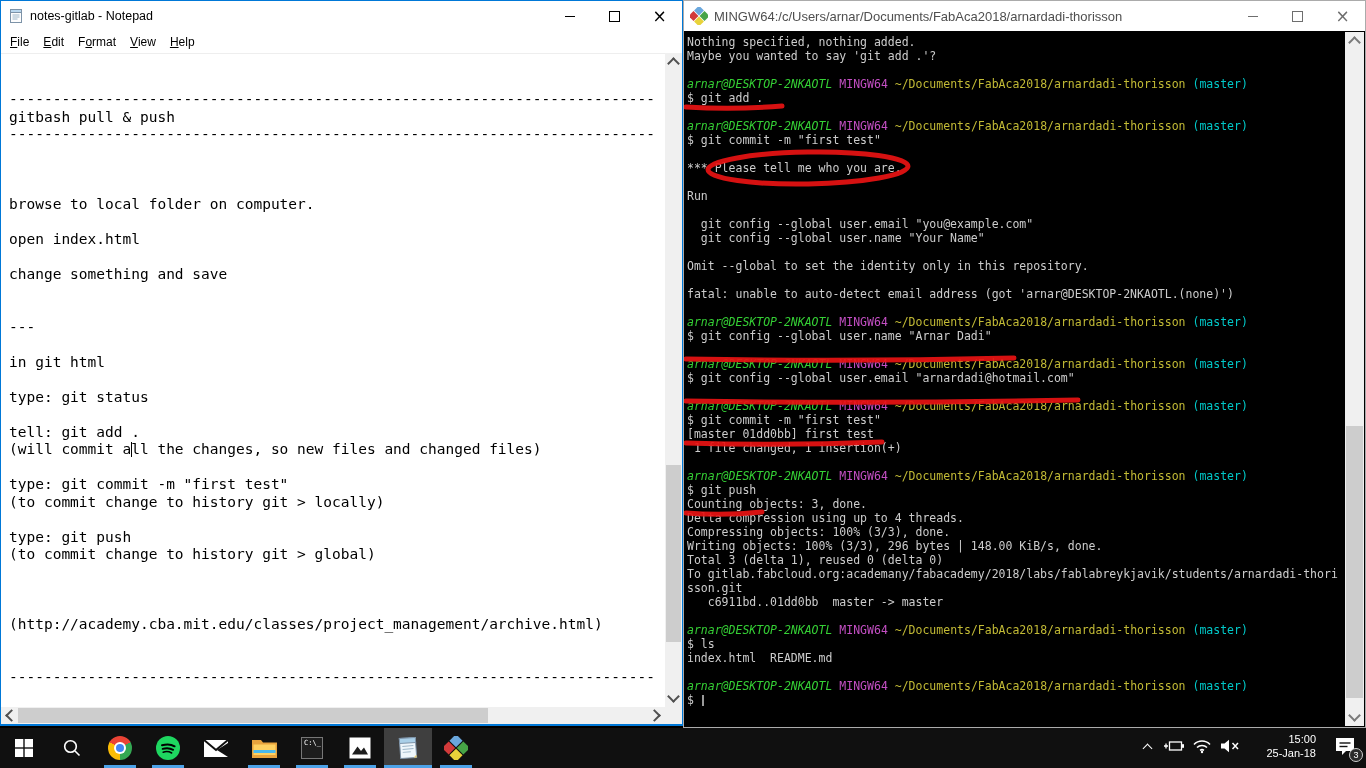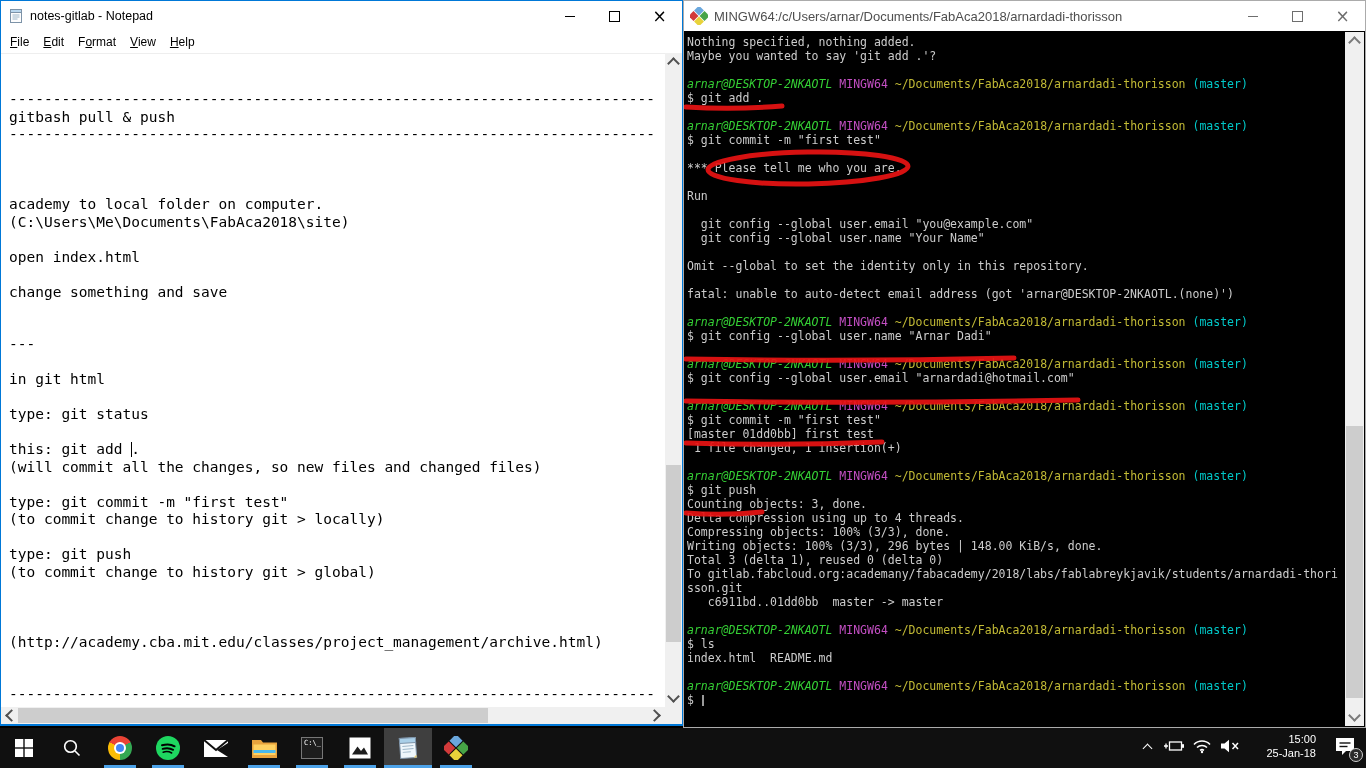--- a/index.html
+++ b/index.html
@@ -107,35 +107,34 @@
     <div id="notepad-lines">
       <div class="np-caret"></div>
     <div class="np-line"></div>
         <div class="np-line"></div>
         <div class="np-line">--------------------------------------------------------------------------</div>
         <div class="np-line">gitbash pull &amp; push</div>
         <div class="np-line">--------------------------------------------------------------------------</div>
         <div class="np-line"></div>
         <div class="np-line"></div>
         <div class="np-line"></div>
-        <div class="np-line">academy to local folder on computer.</div>
-        <div class="np-line">(C:\Users\Me\Documents\FabAca2018\site)</div>
+        <div class="np-line">browse to local folder on computer.</div>
         <div class="np-line"></div>
         <div class="np-line">open index.html</div>
         <div class="np-line"></div>
         <div class="np-line">change something and save</div>
         <div class="np-line"></div>
         <div class="np-line"></div>
         <div class="np-line">---</div>
         <div class="np-line"></div>
         <div class="np-line">in git html</div>
         <div class="np-line"></div>
         <div class="np-line">type: git status</div>
         <div class="np-line"></div>
-        <div class="np-line">this: git add .</div>
+        <div class="np-line">tell: git add .</div>
         <div class="np-line">(will commit all the changes, so new files and changed files)</div>
         <div class="np-line"></div>
         <div class="np-line">type: git commit -m "first test"</div>
         <div class="np-line">(to commit change to history git &gt; locally)</div>
         <div class="np-line"></div>
         <div class="np-line">type: git push</div>
         <div class="np-line">(to commit change to history git &gt; global)</div>
         <div class="np-line"></div>
         <div class="np-line"></div>
         <div class="np-line"></div>

